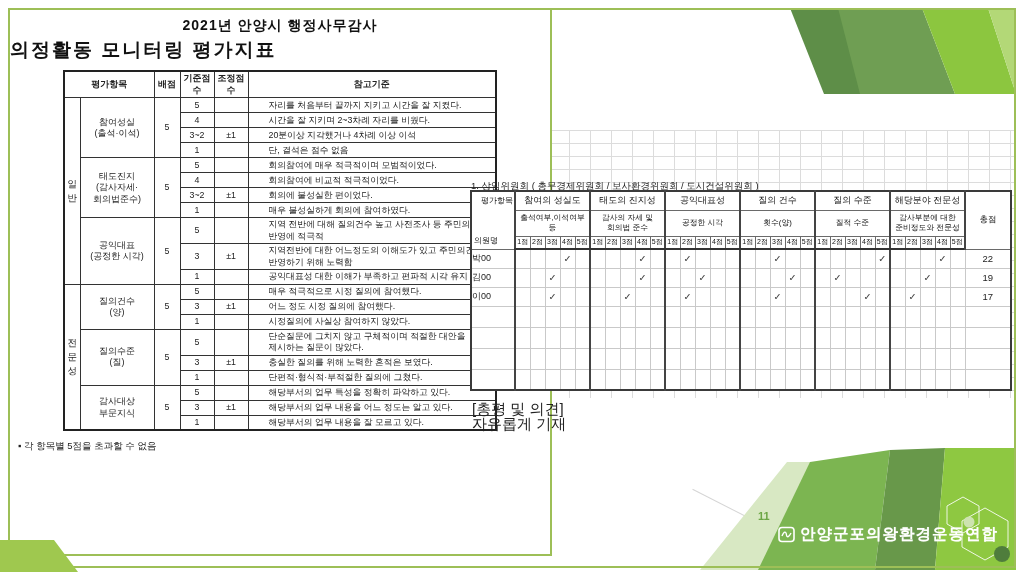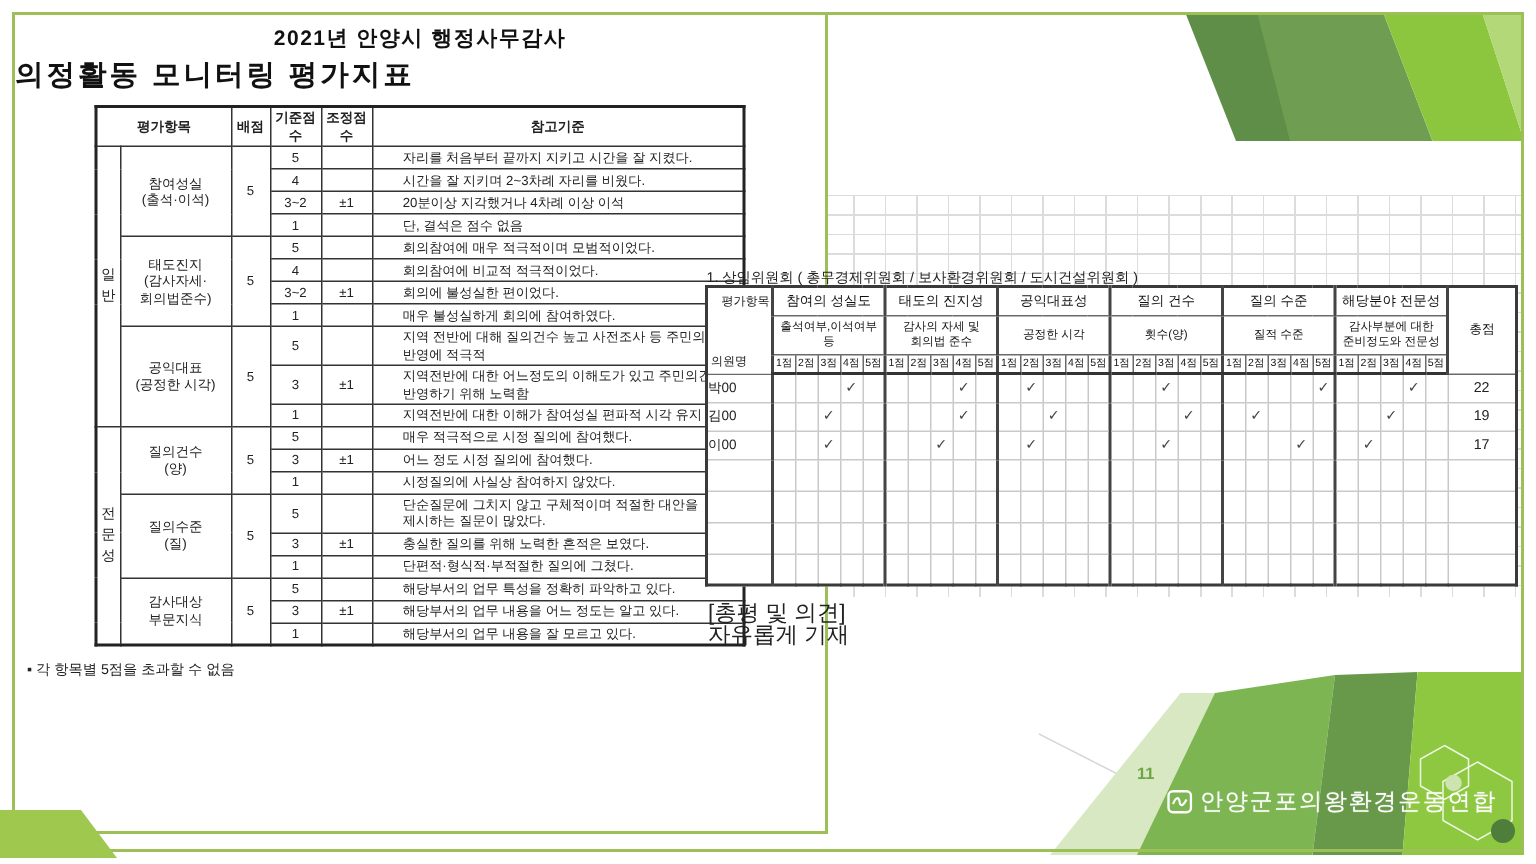--- a/index.html
+++ b/index.html
@@ -45,21 +45,21 @@
   .comment{position:absolute;left:472px;top:401px;z-index:2;font-size:15px;color:#222;line-height:15px;}
 
   
   .tr-band{position:absolute;left:780px;top:8px;width:236px;height:86px;z-index:3;}
   .tr-band .shp{position:absolute;left:0;top:0;width:100%;height:100%;}
   .bl-accent{position:absolute;left:0;top:540px;width:80px;height:32px;background:#9fc84f;clip-path:polygon(0 0,54px 0,78px 100%,0 100%);z-index:6;}
   .br-band{position:absolute;left:690px;top:448px;width:326px;height:122px;z-index:4;}
   .br-band .shp{position:absolute;left:0;top:0;width:100%;height:100%;}
   .hairline{position:absolute;left:-4px;top:68px;width:120px;height:1px;background:#d5d5d5;transform:rotate(27deg);}
   .logo{position:absolute;left:88px;top:76px;display:flex;align-items:center;gap:5px;color:#fff;z-index:3;}
-  .logo-text{font-size:15.5px;font-weight:normal;letter-spacing:1px;text-shadow:0 0 1px rgba(255,255,255,.4);}
+  .logo-text{font-size:15.5px;font-weight:bold;letter-spacing:1px;text-shadow:0 0 1px rgba(255,255,255,.4);}
   .hex-svg{position:absolute;left:0;top:0;z-index:2;}
   .page-num{position:absolute;left:758px;top:510px;font-size:11px;font-weight:bold;color:#6ca645;z-index:6;}
 </style>
 </head>
 <body>
 
 <div class="slide">
   <div class="frame"></div>
 
   <div class="tr-band">
@@ -155,21 +155,21 @@
             <td class="ref">지역 전반에 대해 질의건수 높고 사전조사 등 주민의견 반영에 적극적</td>
           </tr>
           <tr>
             <td>3</td>
             <td>±1</td>
             <td class="ref">지역전반에 대한 어느정도의 이해도가 있고 주민의견을 반영하기 위해 노력함</td>
           </tr>
           <tr>
             <td>1</td>
             <td></td>
-            <td class="ref">지역전반에 대한 이해가 참여성실 편파적 시각 유지</td>
+            <td class="ref">공익대표성 대한 이해가 부족하고 편파적 시각 유지</td>
           </tr>
           <tr>
             <td class="sec" rowspan="9">전<br>문<br>성</td>
             <td class="item" rowspan="3">
               <div>질의건수</div>
               <div>(양)</div>
             </td>
             <td rowspan="3">5</td>
             <td>5</td>
             <td></td>

